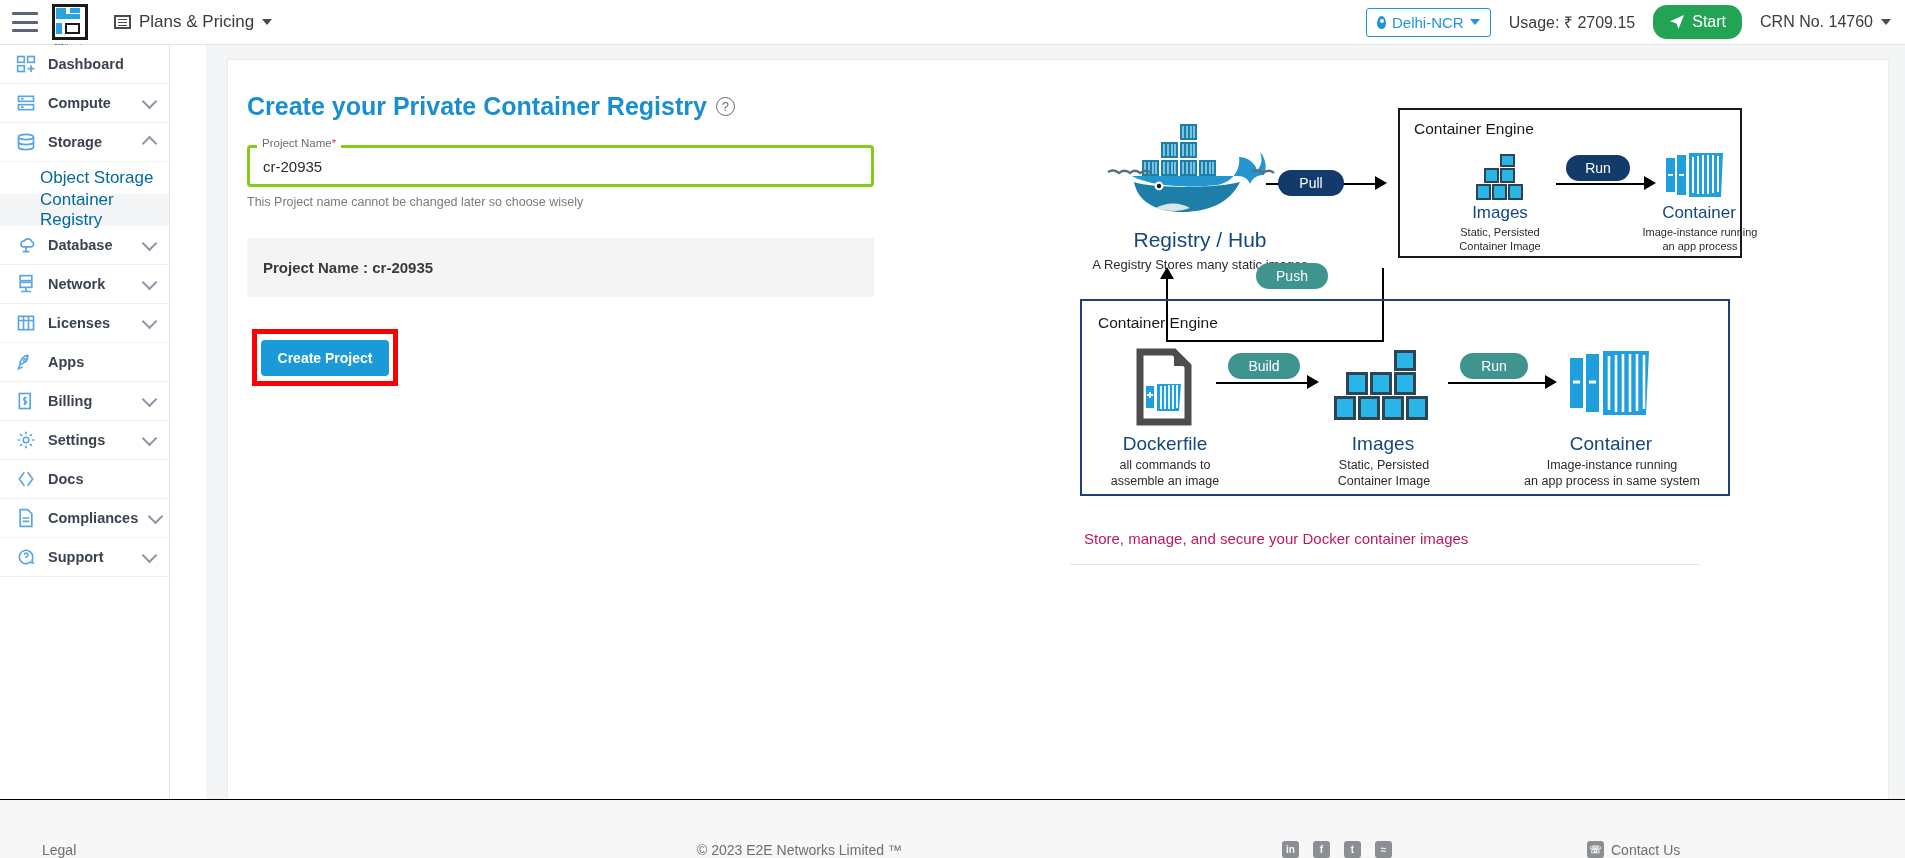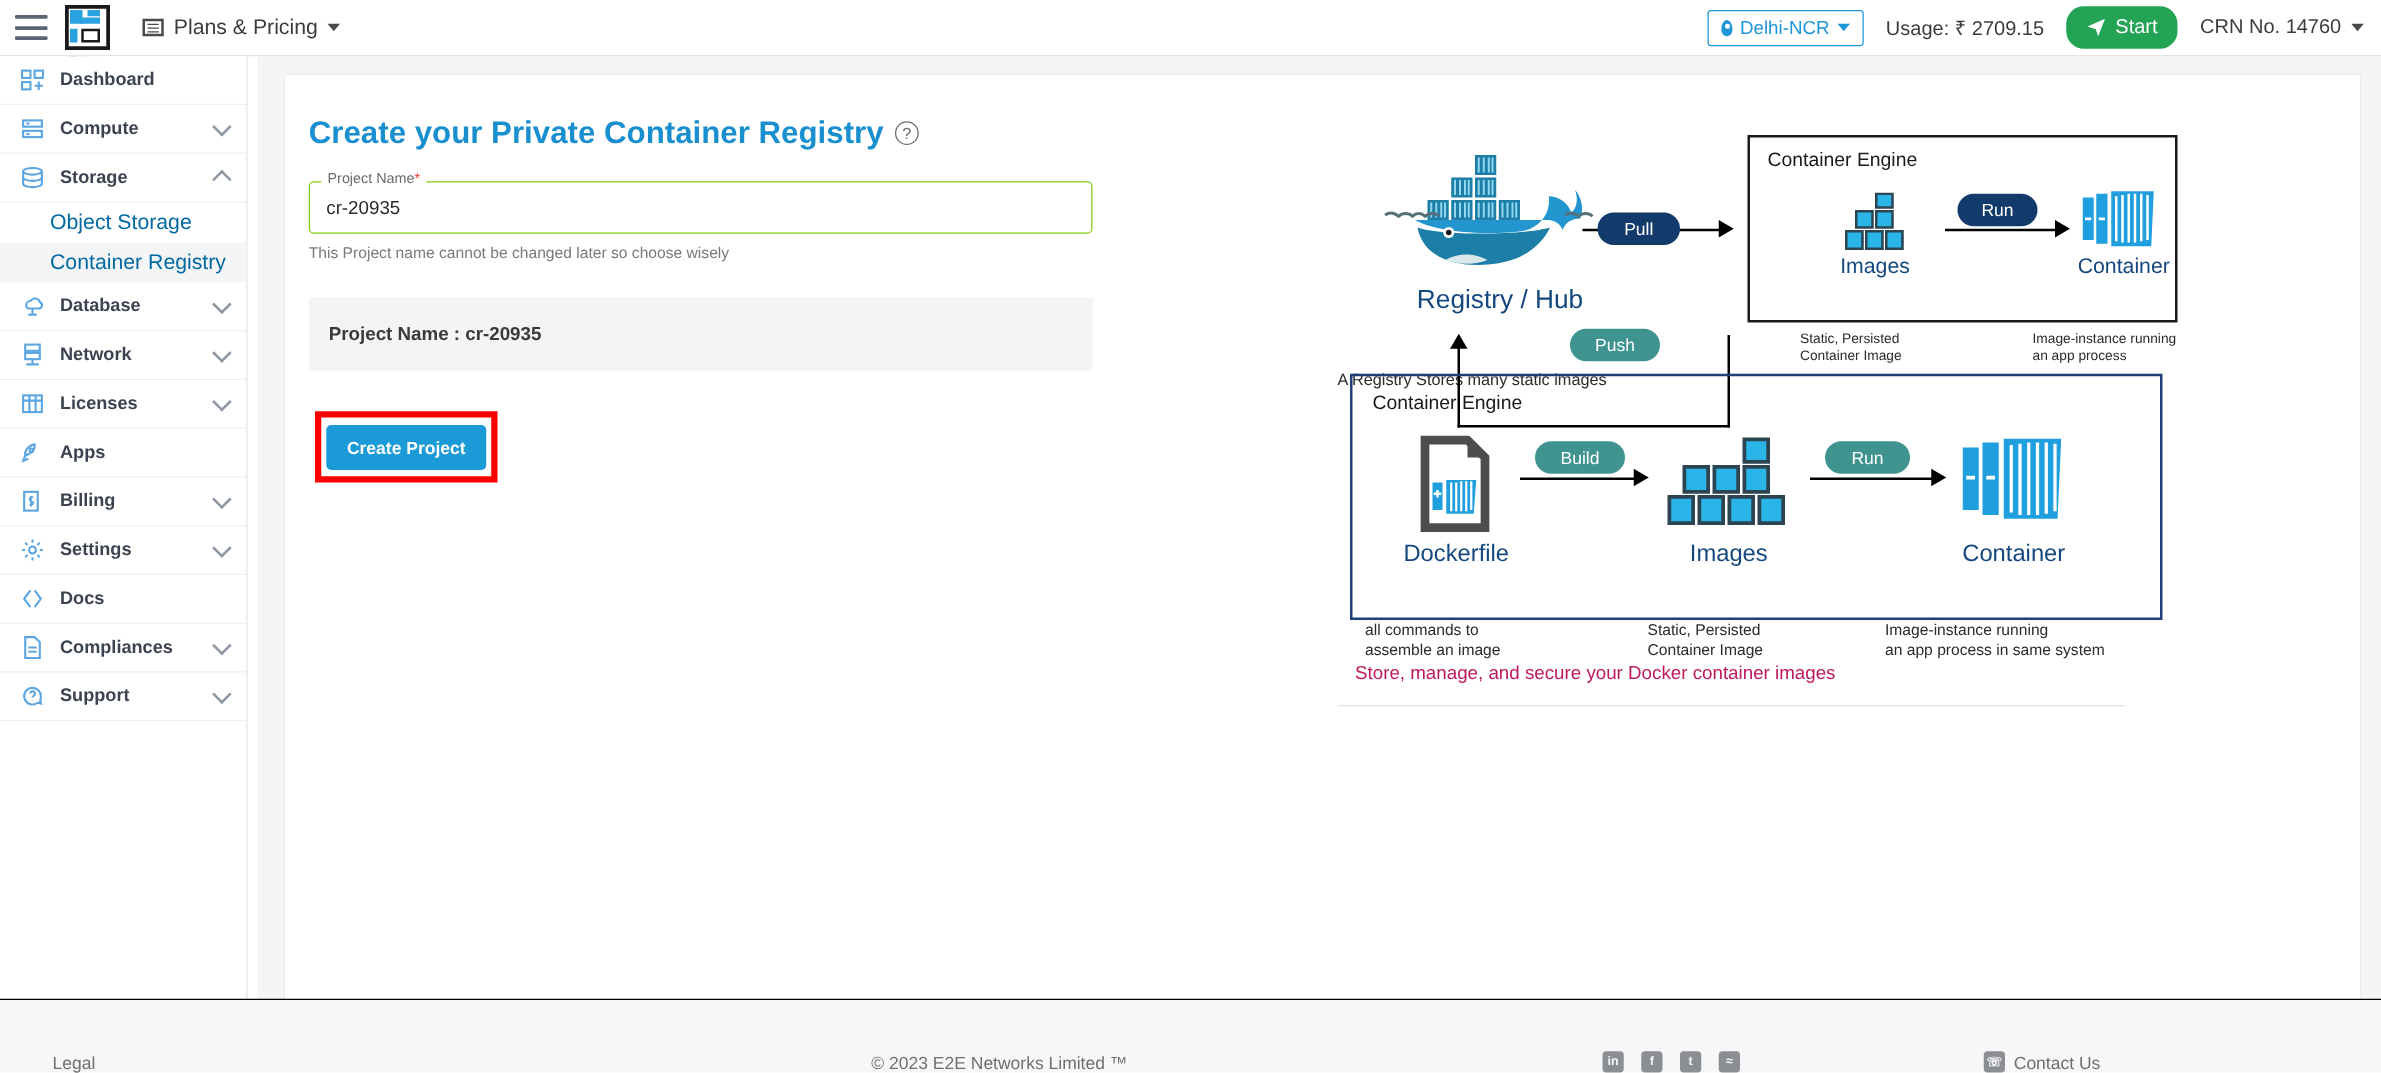--- a/index.html
+++ b/index.html
@@ -70,21 +70,21 @@
   .usage { font-size: 16px; color: #3c3c3c; white-space: nowrap; }
   .start-btn {
     background: #23a454; color: #fff; font-size: 16px; border: none;
     padding: 8px 16px; display: flex; align-items: center; gap: 7px; cursor: pointer;
     border-radius: 14px;
   }
   .crn { font-size: 16px; color: #3c3c3c; display:flex; align-items:center; gap:8px; cursor:pointer; }
 
   
   .sidebar {
-    position: absolute; top: 45px; left: 0; width: 198px; height: 768px;
+    position: absolute; top: 45px; left: 0; width: 170px; height: 768px;
     background: #fff; border-right: 1px solid #e4e4e4; overflow: hidden;
   }
   .nav-item {
     height: 39px; display: flex; align-items: center; padding: 0 14px 0 16px;
     border-bottom: 1px solid #eef0f2; cursor: pointer; gap: 12px;
   }
   .nav-item .ico { width: 20px; height: 20px; flex: none; display: block; }
   .nav-item .lbl { font-size: 14.5px; font-weight: bold; color: #3b4350; flex: 1; }
   .chev {
     width: 11px; height: 11px; border-right: 2px solid #8e98a4; border-bottom: 2px solid #8e98a4;
@@ -110,21 +110,21 @@
   .page-title {
     font-size: 25px; font-weight: bold; color: #1a8fd0; display: flex; align-items: center; gap: 9px;
   }
   .help-circle {
     width: 19px; height: 19px; border: 1.6px solid #6d6d6d; border-radius: 50%;
     font-size: 13px; color: #6d6d6d; display: flex; align-items: center; justify-content: center;
     font-weight: normal; cursor: pointer;
   }
   .field-wrap { margin-top: 24px; width: 627px; position: relative; }
   .field-box {
-    border: 1px solid #84cc16; border-radius: 4px; height: 42px;
+    border: 3px solid #84cc16; border-radius: 4px; height: 42px;
     display: flex; align-items: center; padding: 0 13px;
   }
   .field-legend {
     position: absolute; top: -8px; left: 10px; background: #fff; padding: 0 5px;
     font-size: 11.5px; color: #6c6c6c;
   }
   .req { color: #e53935; }
   .field-val { font-size: 15px; color: #2b2b2b; border: none; outline: none; width: 100%;
     font-family: "Liberation Sans", sans-serif; background: transparent; }
   .field-hint { margin-top: 8px; font-size: 12.5px; color: #7a7a7a; }
@@ -148,21 +148,21 @@
   .diagram { position: relative; width: 660px; height: 430px; margin-left: 22px; }
   .caption {
     margin-left: 36px; margin-top: 10px; font-size: 15px; color: #be185d;
   }
   .divider { margin-left: 22px; margin-top: 17px; width: 630px; height: 1px; background: #e2e2e2; }
 
   .box-outline { position: absolute; border: 2px solid #1a1a1a; background: transparent; }
   .box-outline.blue { border-color: #1f3f7a; }
   .box-lbl { position: absolute; font-size: 15.5px; color: #1a1a1a; }
   .d-title { position: absolute; color: #14487f; text-align: center; }
-  .d-sub { position: absolute; font-size: 11px; color: #2b2b2b; text-align: left; line-height: 1.25; margin-top: 39px; }
+  .d-sub { position: absolute; font-size: 11px; color: #2b2b2b; text-align: center; line-height: 1.25; }
   .pill {
     position: absolute; border-radius: 16px; color: #fff; text-align: center;
     font-size: 14px; line-height: 26px; height: 26px;
   }
   .pill.navy { background: #123a6b; }
   .pill.teal { background: #3f9490; }
   .arrow-line { position: absolute; background: #000; height: 2px; }
   .arrow-v { position: absolute; background: #000; width: 2px; }
   .arrow-head {
     position: absolute; width: 0; height: 0;

